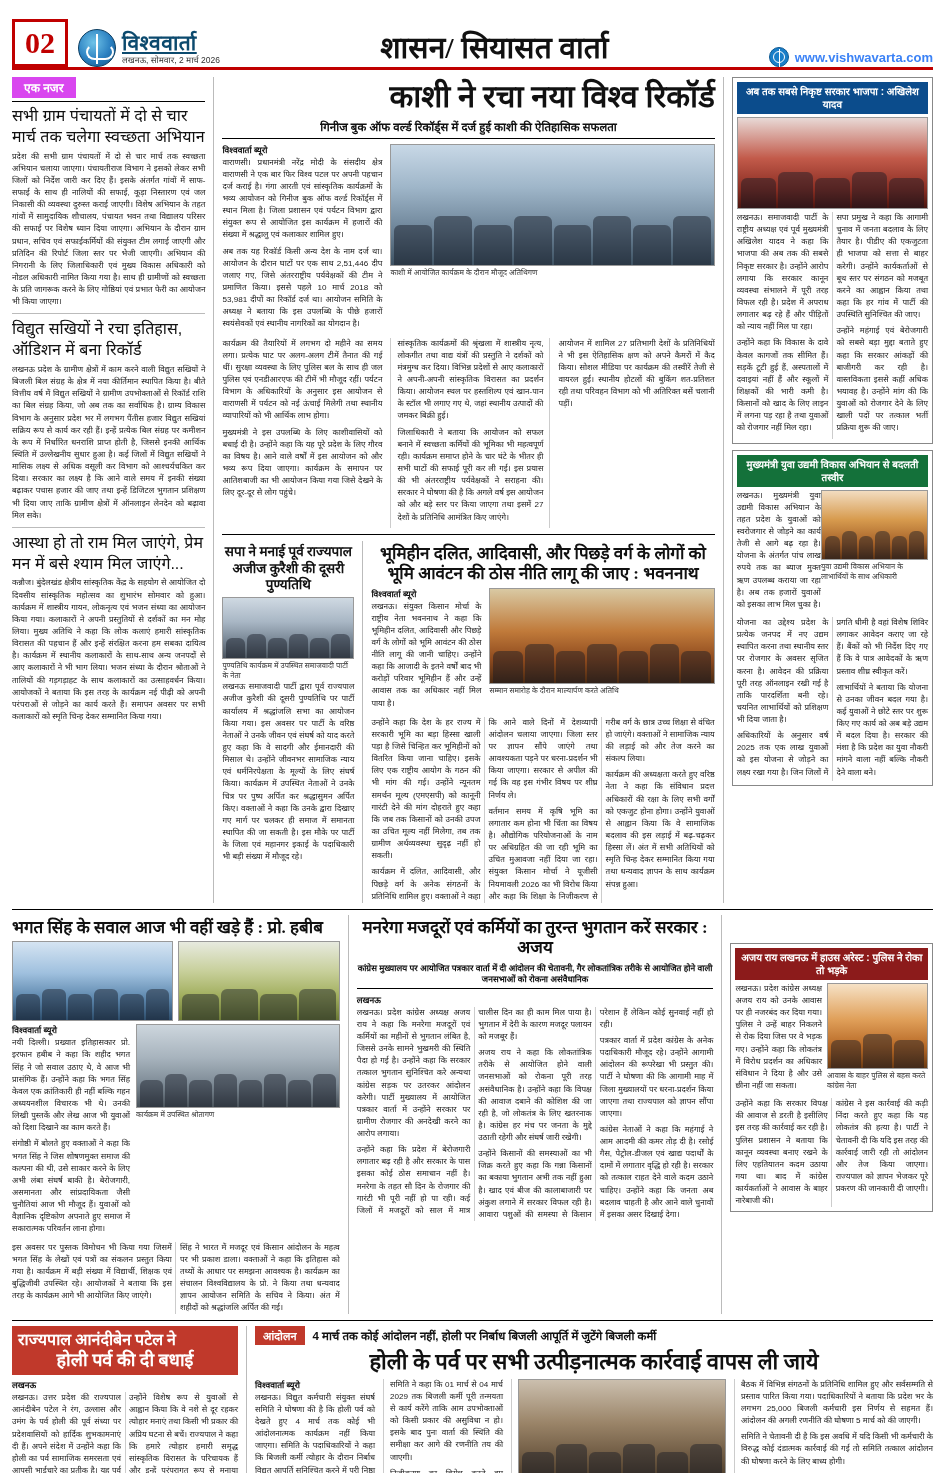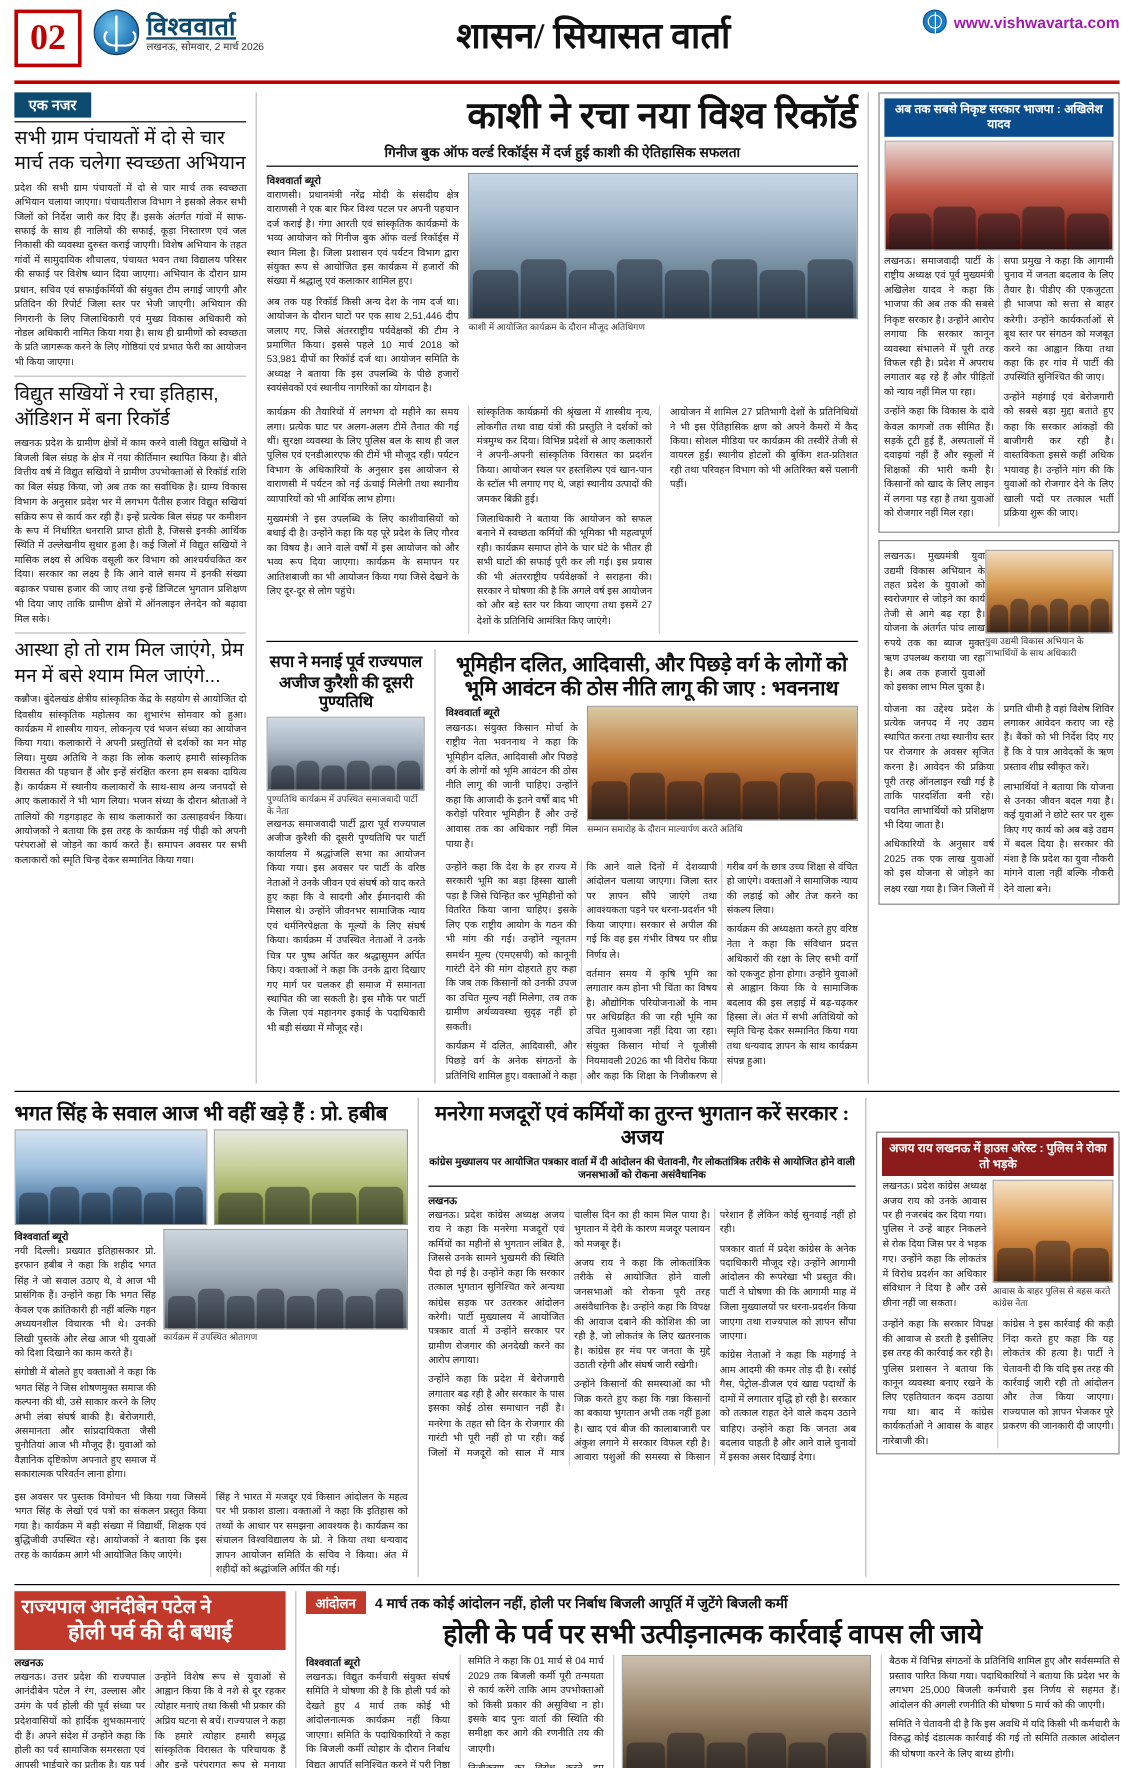--- a/index.html
+++ b/index.html
@@ -13,23 +13,23 @@
   .page {
     width: 945px;
     min-height: 1473px;
     position: relative;
     padding: 8px 12px 0 12px;
     background:#fff;
   }
 
   
   .masthead {
-    display:flex; align-items:flex-start; gap:10px;
+    display:flex; align-items:flex-end; gap:10px;
     border-bottom: 3px solid #c00000;
-    padding-bottom:12px;
+    padding-bottom:0;
     height: 62px;
   }
   .page-num {
     border: 3px solid #c00000;
     color:#c00000;
     font-weight:bold;
     font-size: 30px;
     line-height: 1;
     padding: 6px 10px;
     font-family: "Liberation Serif", serif;
@@ -53,21 +53,21 @@
     font-weight:bold; font-size:21px; color:#0c4a6e; letter-spacing:.5px;text-decoration:underline;
   }
   .brand-sub { font-size:8.5px; color:#333; margin-top:2px; }
   .section-title {
     flex:1; text-align:center;
     font-family:"Liberation Serif", serif;
     font-weight:bold; font-size:30px; color:#111;
   }
   .website {
     display:flex;align-items:center;gap:6px;
-    font-size:13px;color:#a21caf;font-weight:bold;
+    font-size:13px;color:#3b82f6;font-weight:bold;
   }
   .globe {
     width:20px;height:20px;border-radius:50%;
     background:#1a7ec8;border:1px solid #0c5892;position:relative;
   }
   .globe:after{content:"";position:absolute;inset:3px;border:1px solid #fff;border-radius:50%;}
   .globe:before{content:"";position:absolute;left:50%;top:1px;width:1px;height:18px;background:#fff;}
 
   
   .band { display:flex; gap:8px; margin-top:7px; }
@@ -143,21 +143,21 @@
   .pic-figs { position:absolute; bottom:0; left:0; right:0; height:46%; display:flex; align-items:flex-end; gap:2px; padding:0 3px; }
   .pic-figs i { flex:1; background:rgba(20,25,35,.45); border-radius:6px 6px 0 0; display:block; }
   .pic-figs i:nth-child(odd){ height:72%; }
   .pic-figs i:nth-child(even){ height:88%; }
 
   .divider-h { border-top:1px solid #000; margin:6px 0; }
   .divider-thin { border-top:1px solid #bbb; margin:5px 0; }
 
   
   .glance-title {
-    background:#0c4a6e; color:#fff; font-weight:bold; font-size:12px;
+    background:#d946ef; color:#fff; font-weight:bold; font-size:12px;
     display:inline-block; padding:2px 12px;
   }
   .glance-item-head { font-size:16px; font-weight:normal; line-height:1.3; margin:4px 0 3px; }
 
   
   .rbox { border:1px solid #888; padding:4px; margin-bottom:6px; }
   .rbox-head {
     background:#0b4c8c; color:#fff; font-size:10px; font-weight:bold;
     padding:3px 5px; text-align:center; line-height:1.3;
   }
@@ -324,20 +324,21 @@
         </div>
         <div class="cols2" style="margin-top:3px;">
           <p class="body">लखनऊ। समाजवादी पार्टी के राष्ट्रीय अध्यक्ष एवं पूर्व मुख्यमंत्री अखिलेश यादव ने कहा कि भाजपा की अब तक की सबसे निकृष्ट सरकार है। उन्होंने आरोप लगाया कि सरकार कानून व्यवस्था संभालने में पूरी तरह विफल रही है। प्रदेश में अपराध लगातार बढ़ रहे हैं और पीड़ितों को न्याय नहीं मिल पा रहा।</p>
           <p class="body">उन्होंने कहा कि विकास के दावे केवल कागजों तक सीमित हैं। सड़कें टूटी हुई हैं, अस्पतालों में दवाइयां नहीं हैं और स्कूलों में शिक्षकों की भारी कमी है। किसानों को खाद के लिए लाइन में लगना पड़ रहा है तथा युवाओं को रोजगार नहीं मिल रहा।</p>
           <p class="body">सपा प्रमुख ने कहा कि आगामी चुनाव में जनता बदलाव के लिए तैयार है। पीडीए की एकजुटता ही भाजपा को सत्ता से बाहर करेगी। उन्होंने कार्यकर्ताओं से बूथ स्तर पर संगठन को मजबूत करने का आह्वान किया तथा कहा कि हर गांव में पार्टी की उपस्थिति सुनिश्चित की जाए।</p>
           <p class="body">उन्होंने महंगाई एवं बेरोजगारी को सबसे बड़ा मुद्दा बताते हुए कहा कि सरकार आंकड़ों की बाजीगरी कर रही है। वास्तविकता इससे कहीं अधिक भयावह है। उन्होंने मांग की कि युवाओं को रोजगार देने के लिए खाली पदों पर तत्काल भर्ती प्रक्रिया शुरू की जाए।</p>
         </div>
       </div>
 
       <div class="rbox">
+        <div class="rbox-head green">मुख्यमंत्री युवा उद्यमी विकास अभियान से बदलती तस्वीर</div>
         <div style="display:flex; gap:0; margin-top:3px;">
           <div style="width:44%;">
             <p class="body">लखनऊ। मुख्यमंत्री युवा उद्यमी विकास अभियान के तहत प्रदेश के युवाओं को स्वरोजगार से जोड़ने का कार्य तेजी से आगे बढ़ रहा है। योजना के अंतर्गत पांच लाख रुपये तक का ब्याज मुक्त ऋण उपलब्ध कराया जा रहा है। अब तक हजारों युवाओं को इसका लाभ मिल चुका है।</p>
           </div>
           <div style="flex:1;">
             <div class="ph">
               <div class="photo p-banner" style="height:70px; position:relative;">
                 <div class="pic-figs">
                     <i></i>
                     <i></i>

